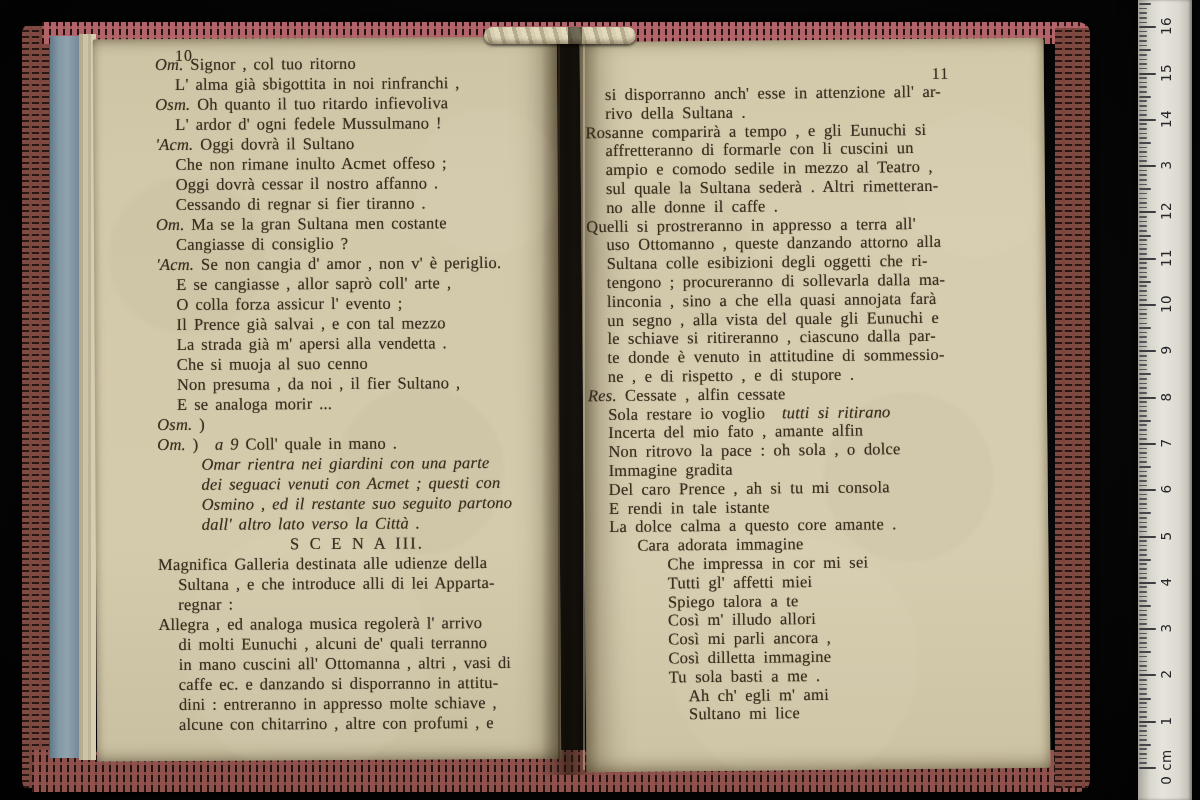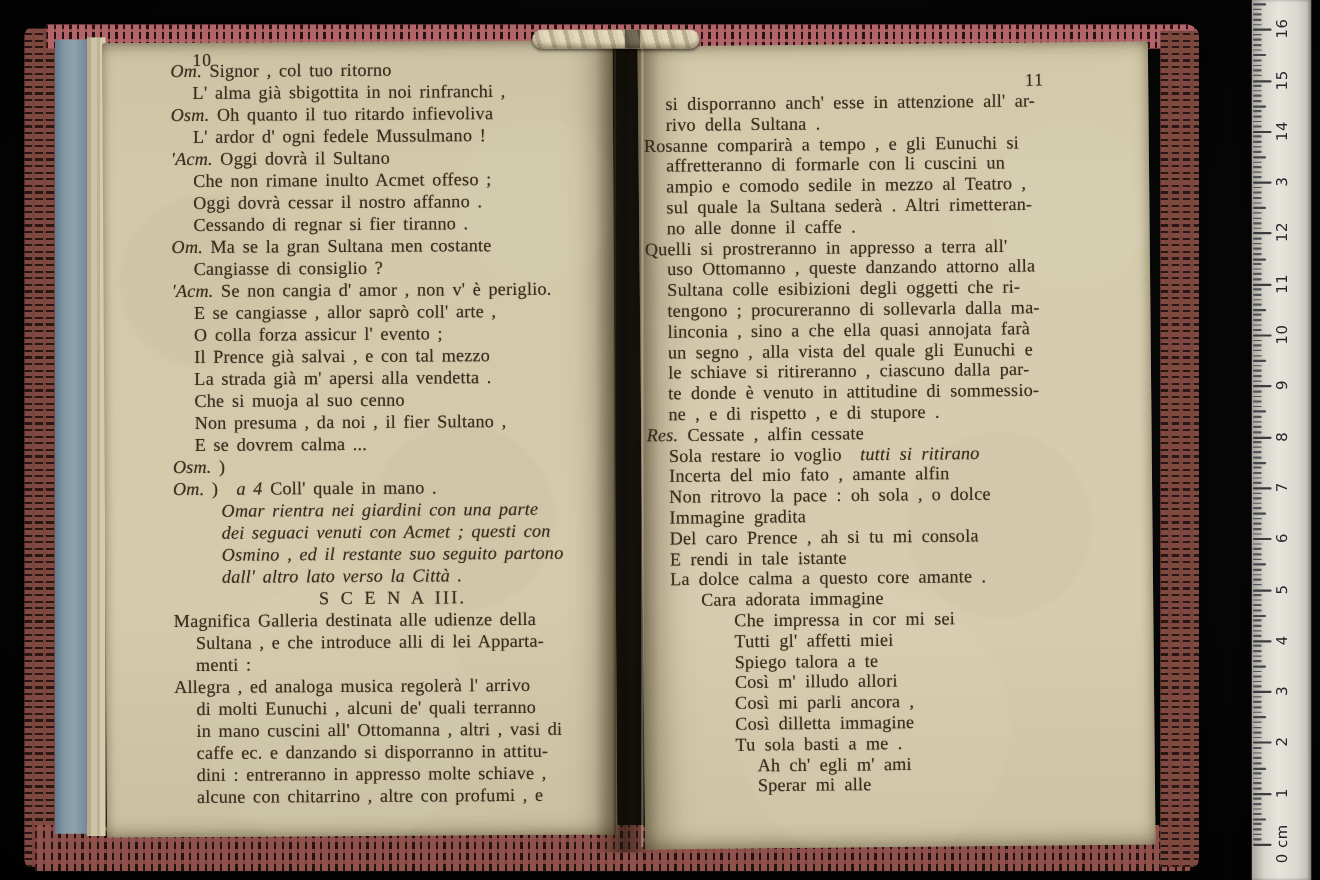--- a/index.html
+++ b/index.html
@@ -117,36 +117,36 @@
         <div class="line ind1"><span>Cessando di regnar si fier tiranno .</span></div>
         <div class="line"><span class="it">Om.</span><span> Ma se la gran Sultana men costante</span></div>
         <div class="line ind1"><span>Cangiasse di consiglio ?</span></div>
         <div class="line"><span class="it">'Acm.</span><span> Se non cangia d' amor , non v' è periglio.</span></div>
         <div class="line ind1"><span>E se cangiasse , allor saprò coll' arte ,</span></div>
         <div class="line ind1"><span>O colla forza assicur l' evento ;</span></div>
         <div class="line ind1"><span>Il Prence già salvai , e con tal mezzo</span></div>
         <div class="line ind1"><span>La strada già m' apersi alla vendetta .</span></div>
         <div class="line ind1"><span>Che si muoja al suo cenno</span></div>
         <div class="line ind1"><span>Non presuma , da noi , il fier Sultano ,</span></div>
-        <div class="line ind1"><span>E se dovrem calma ...</span></div>
+        <div class="line ind1"><span>E se analoga morir ...</span></div>
         <div class="brace-block">
           <div>
             <div class="line"><span class="it">Osm.</span><span> )</span></div>
             <div class="line"><span class="it">Om.</span><span> )</span></div>
           </div>
-          <div class="line brace-tail"><span class="it">a 4 </span><span>Coll' quale in mano .</span></div>
+          <div class="line brace-tail"><span class="it">a 9 </span><span>Coll' quale in mano .</span></div>
         </div>
         <div class="line ind2"><span class="it">Omar rientra nei giardini con una parte</span></div>
         <div class="line ind2"><span class="it">dei seguaci venuti con Acmet ; questi con</span></div>
         <div class="line ind2"><span class="it">Osmino , ed il restante suo seguito partono</span></div>
         <div class="line ind2"><span class="it">dall' altro lato verso la Città .</span></div>
         <div class="line center"><span>S C E N A  III.</span></div>
         <div class="line"><span>Magnifica Galleria destinata alle udienze della</span></div>
         <div class="line ind1"><span>Sultana , e che introduce alli di lei Apparta-</span></div>
-        <div class="line ind1"><span>menti :</span></div>
+        <div class="line ind1"><span>regnar :</span></div>
         <div class="line"><span>Allegra , ed analoga musica regolerà l' arrivo</span></div>
         <div class="line ind1"><span>di molti Eunuchi , alcuni de' quali terranno</span></div>
         <div class="line ind1"><span>in mano cuscini all' Ottomanna , altri , vasi di</span></div>
         <div class="line ind1"><span>caffe ec. e danzando si disporranno in attitu-</span></div>
         <div class="line ind1"><span>dini : entreranno in appresso molte schiave ,</span></div>
         <div class="line ind1"><span>alcune con chitarrino , altre con profumi , e</span></div>
       </div>
   </div>
 
   <div id="pageR" class="page">
@@ -178,21 +178,21 @@
         <div class="line ind1"><span>La dolce calma a questo core amante .</span></div>
         <div class="line ind3"><span>Cara adorata immagine</span></div>
         <div class="line ind4"><span>Che impressa in cor mi sei</span></div>
         <div class="line ind4"><span>Tutti gl' affetti miei</span></div>
         <div class="line ind4"><span>Spiego talora a te</span></div>
         <div class="line ind4"><span>Così m' illudo allori</span></div>
         <div class="line ind4"><span>Così mi parli ancora ,</span></div>
         <div class="line ind4"><span>Così dilletta immagine</span></div>
         <div class="line ind4"><span>Tu sola basti a me .</span></div>
         <div class="line ind5"><span>Ah ch' egli m' ami</span></div>
-        <div class="line ind5"><span>Sperar mi alle</span></div>
+        <div class="line ind5"><span>Sultano mi lice</span></div>
       </div>
   </div>
 
   <div id="gutter"></div>
   <div id="creaseL"></div>
   <div id="creaseR"></div>
   <div id="headband"></div>
 
   <div id="ruler">
       <div class="tick" style="top: 767px; width: 17px;"></div>

